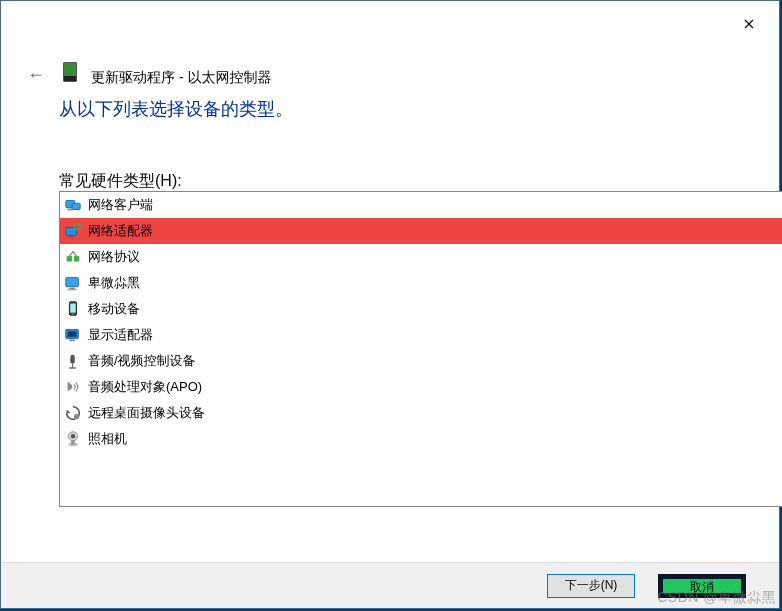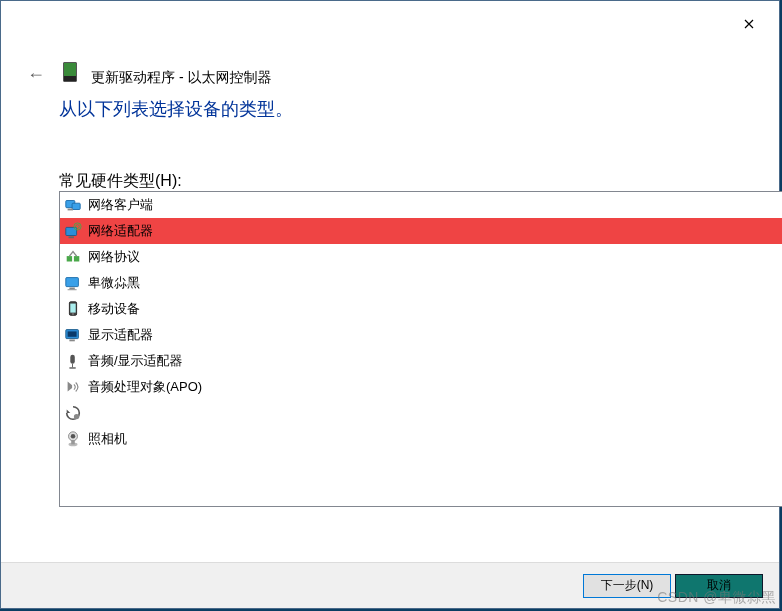--- a/index.html
+++ b/index.html
@@ -145,28 +145,28 @@
       position: absolute;
       bottom: 0;
       left: 0;
       right: 0;
       height: 46px;
       background: #f0f0f0;
       border-top: 1px solid #dcdcdc;
       display: flex;
       align-items: center;
       justify-content: flex-end;
-      padding-right: 16px;
-      gap: 4px;
+      padding-right: 33px;
+      gap: 23px;
     }
     .btn {
       min-width: 88px;
       height: 24px;
-      background: #0f766e;
-      border: 1px solid #0f172a;
+      background: #22c55e;
+      border: 5px solid #0f172a;
       font-size: 12px;
       font-family: inherit;
       cursor: pointer;
       padding: 0 14px;
     }
     .btn.primary {
       border: 1px solid #0078d7;
       background: #e1e1e1;
     }
     .watermark {
@@ -263,40 +263,41 @@
           <span class="item-label">显示适配器</span>
         </div>
         <div class="list-item">
           <span class="item-icon">
             <svg class="ic" viewBox="0 0 20 20">
               <rect x="7" y="3" width="5" height="10" rx="2.5" fill="#555"></rect>
               <rect x="9" y="13" width="1" height="4" fill="#555"></rect>
               <rect x="6" y="17" width="7" height="1.5" fill="#555"></rect>
             </svg>
           </span>
-          <span class="item-label">音频/显示适配器</span>
+          <span class="item-label">音频/视频控制设备</span>
         </div>
         <div class="list-item">
           <span class="item-icon">
             <svg class="ic" viewBox="0 0 20 20">
               <path d="M4 4 L4 15 L9 11 L9 8 Z" fill="#888"></path>
               <path d="M11 7 Q14 10 11 13" stroke="#888" fill="none" stroke-width="1.2"></path>
               <path d="M13 5 Q18 10 13 15" stroke="#888" fill="none" stroke-width="1.2"></path>
             </svg>
           </span>
           <span class="item-label">音频处理对象(APO)</span>
         </div>
         <div class="list-item">
           <span class="item-icon">
             <svg class="ic" viewBox="0 0 20 20">
               <path d="M10 3 A7 7 0 1 1 3 10" stroke="#555" fill="none" stroke-width="1.8"></path>
               <path d="M3 10 L3 6 L7 10 Z" fill="#555"></path>
               <circle cx="14" cy="14" r="3" fill="#888"></circle>
             </svg>
           </span>
+          <span class="item-label">远程桌面摄像头设备</span>
         </div>
         <div class="list-item">
           <span class="item-icon">
             <svg class="ic" viewBox="0 0 20 20">
               <ellipse cx="10" cy="16" rx="5" ry="2" fill="#bbb"></ellipse>
               <rect x="8" y="10" width="4" height="6" fill="#999"></rect>
               <circle cx="10" cy="7" r="5" fill="#ddd" stroke="#888"></circle>
               <circle cx="10" cy="7" r="2.5" fill="#555"></circle>
             </svg>
           </span>

